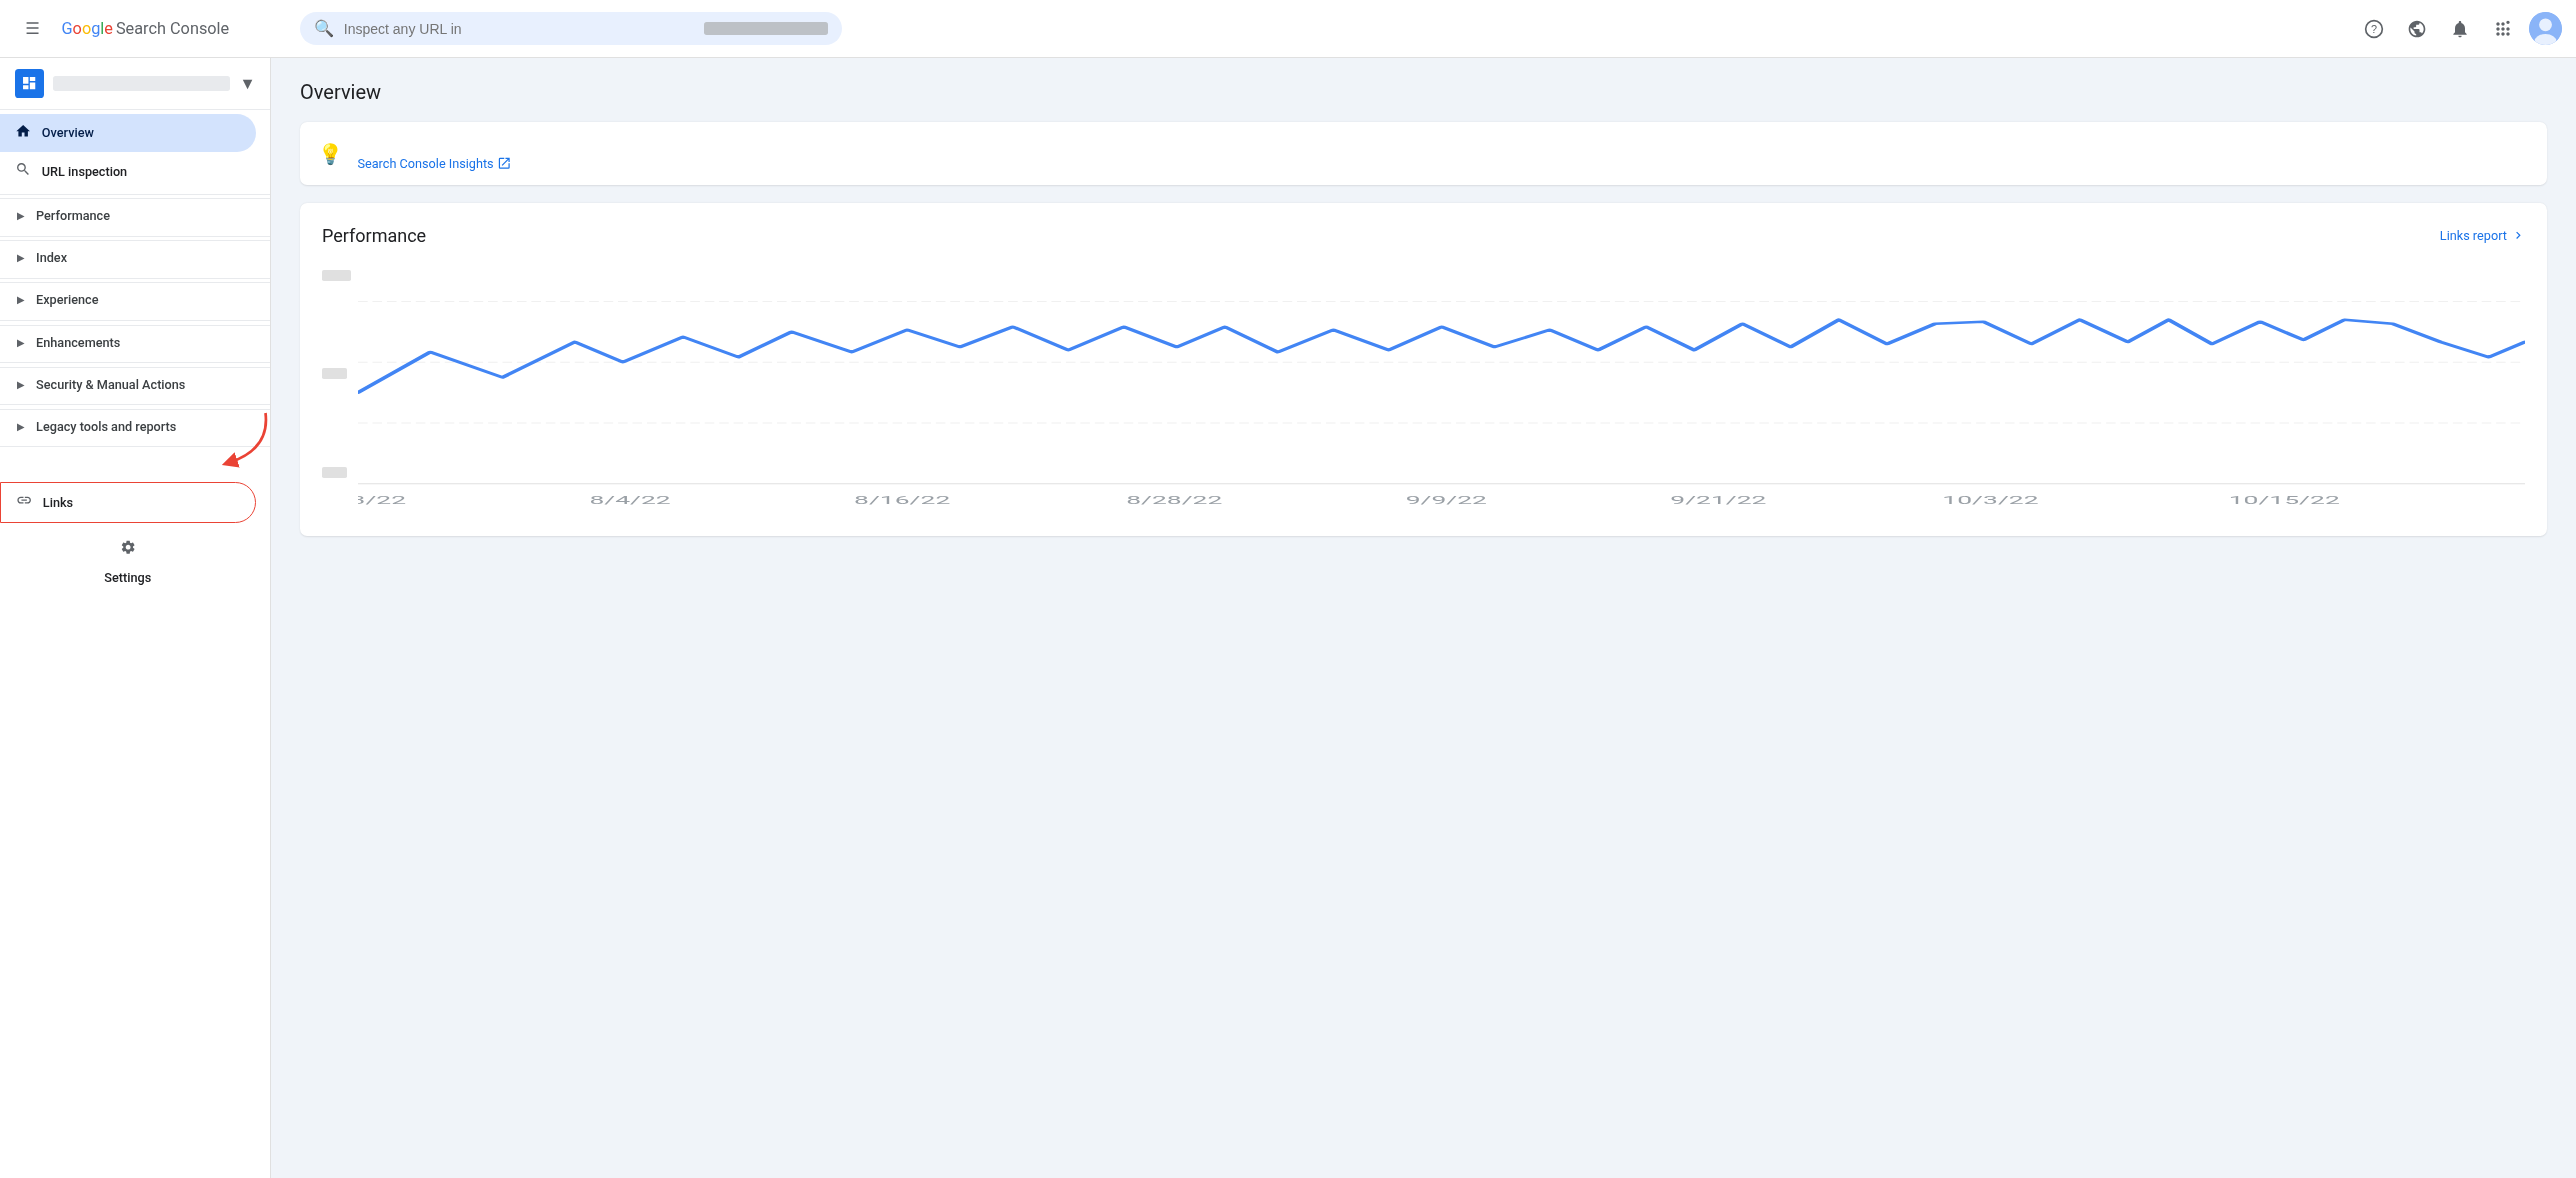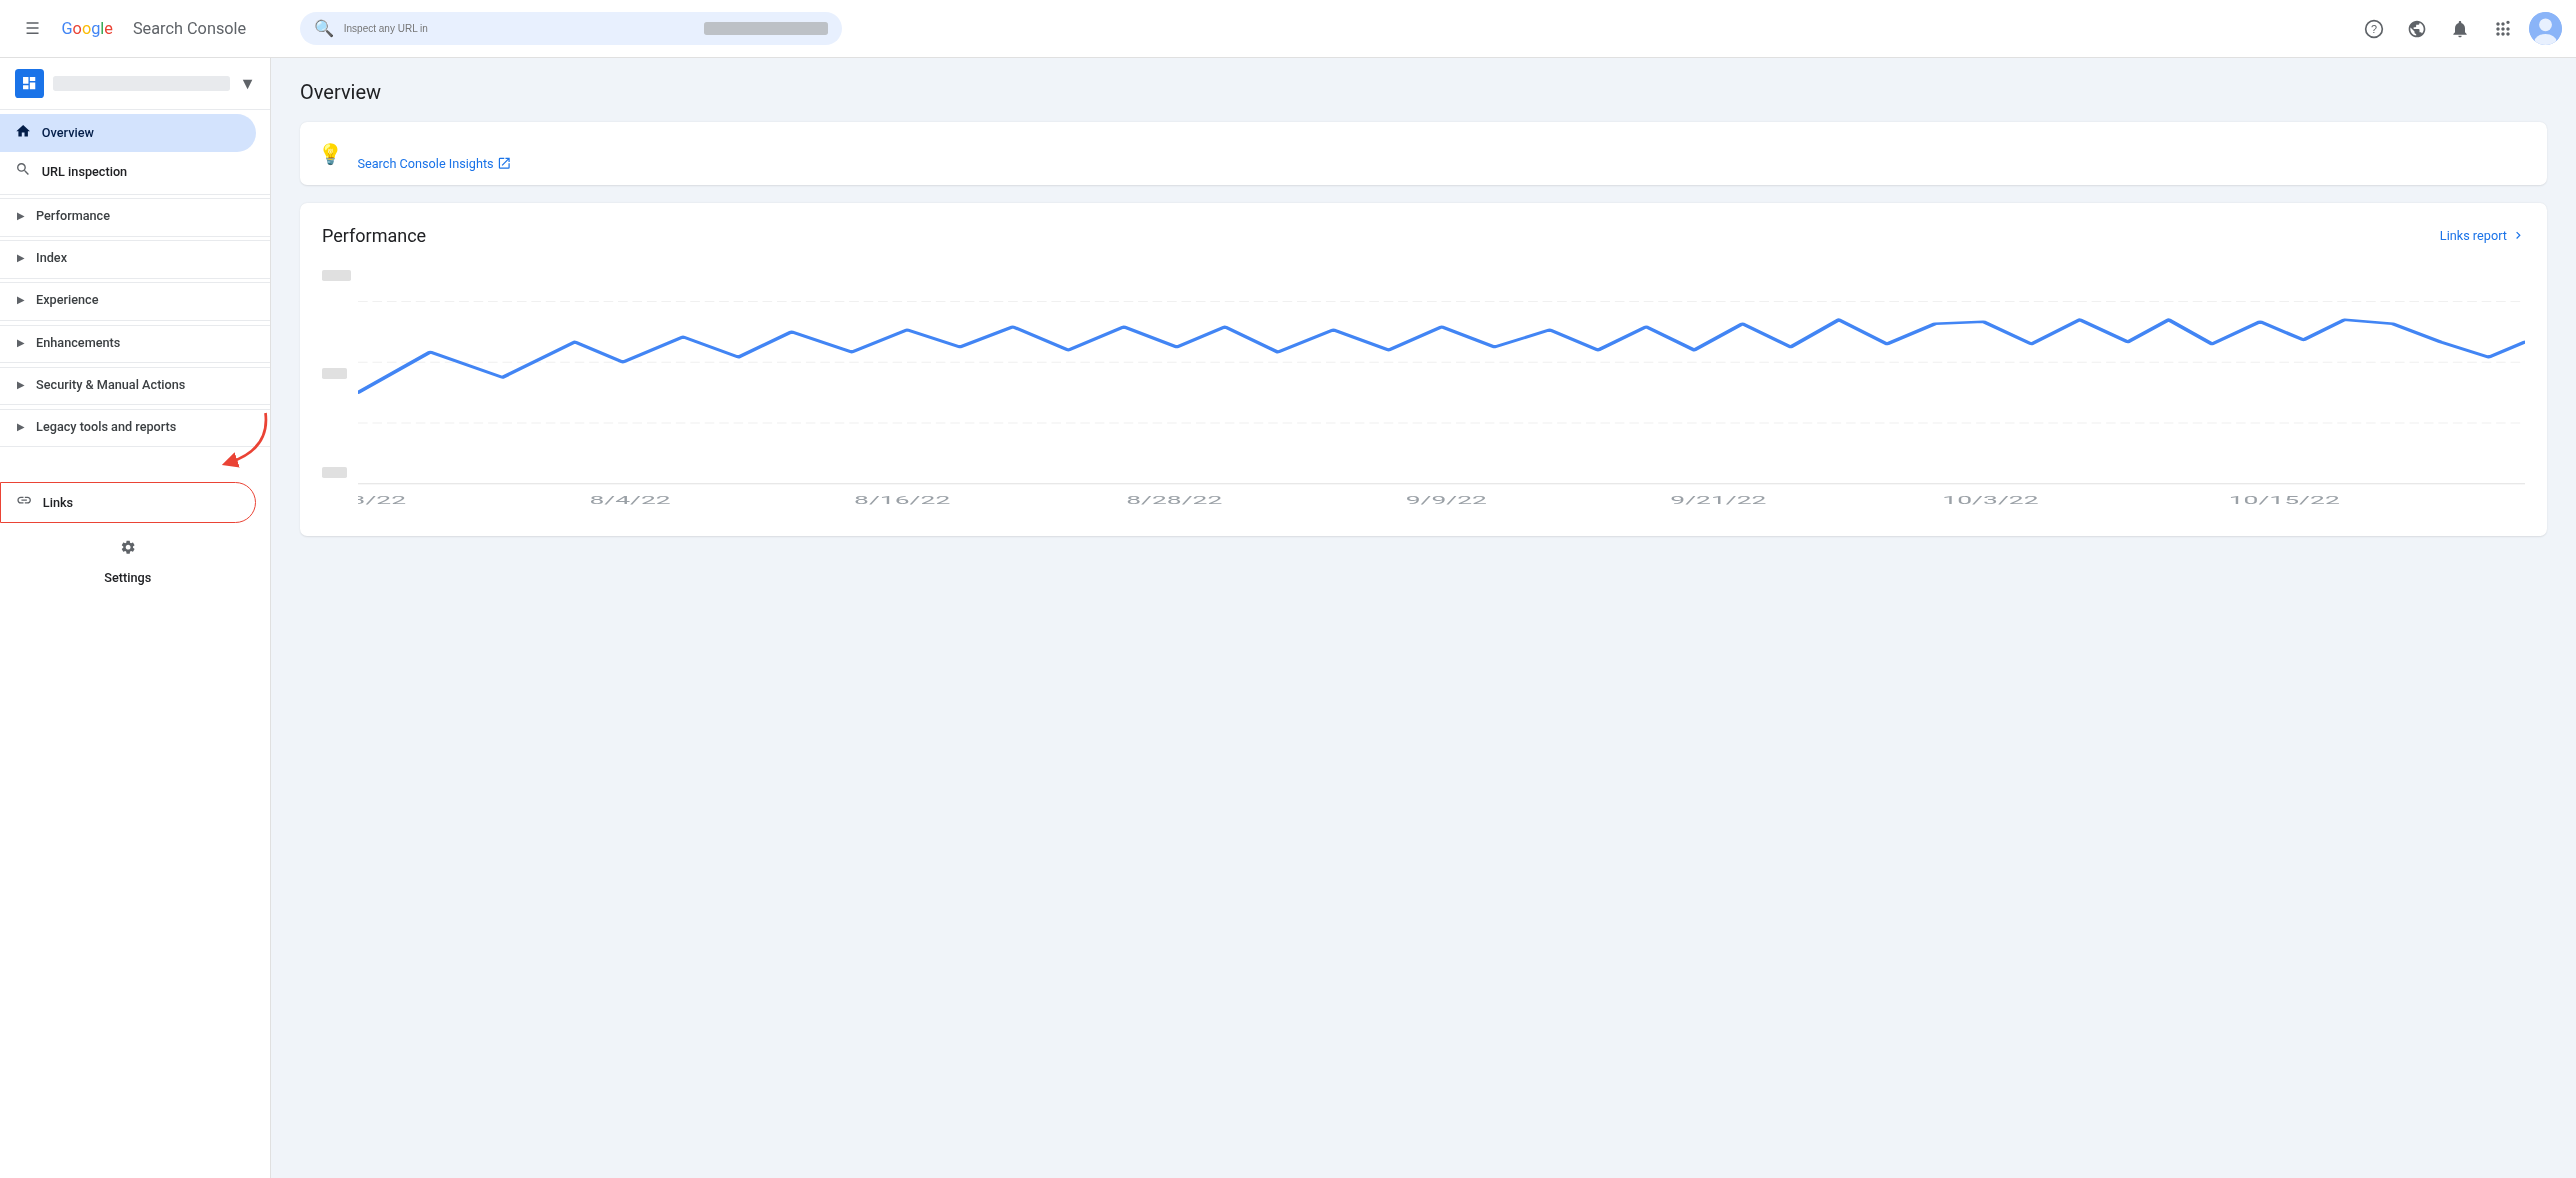--- a/index.html
+++ b/index.html
@@ -35,21 +35,21 @@
     .hamburger-icon {
       cursor: pointer;
       color: #5f6368;
       font-size: 18px;
       padding: 7.2px;
       border-radius: 50%;
     }
     .logo {
       display: flex;
       align-items: center;
-      gap: 20px;
+      gap: 3px;
       font-size: 16.3px;
       font-weight: 400;
       color: #5f6368;
       white-space: nowrap;
     }
     .g-blue { color: #4285f4; }
     .g-red { color: #ea4335; }
     .g-yellow { color: #fbbc05; }
     .g-green { color: #34a853; }
 
@@ -60,21 +60,21 @@
       background: #e8f0fe;
       border-radius: 22px;
       padding: 7.2px 14.5px;
       gap: 9px;
       max-width: 542px;
     }
     .search-bar input {
       border: none;
       background: transparent;
       outline: none;
-      font-size: 10px;
+      font-size: 14px;
       color: #14532d;
       width: 100%;
     }
     .search-icon-top {
       color: #5f6368;
       font-size: 16.3px;
     }
 
     .topbar-right {
       display: flex;

